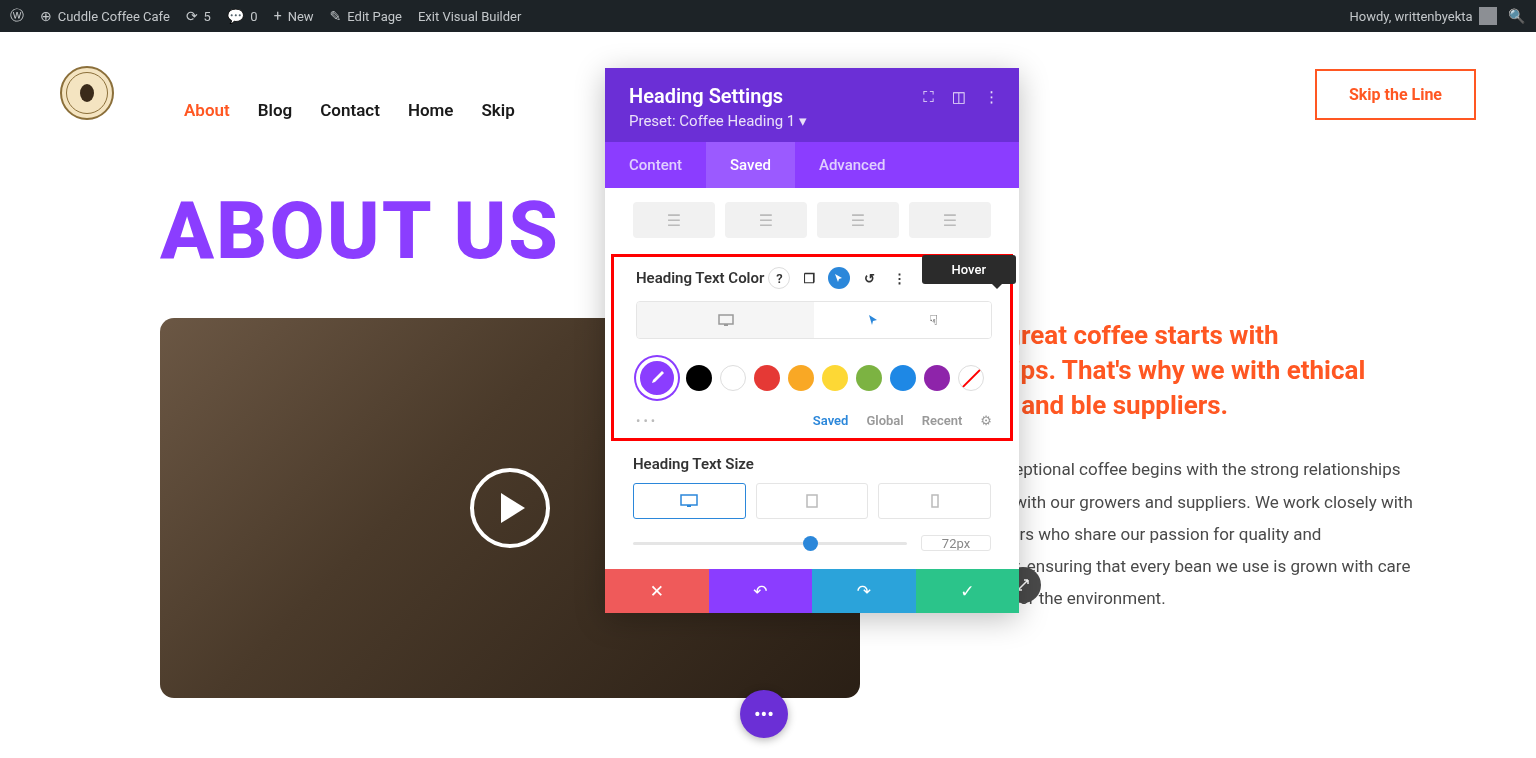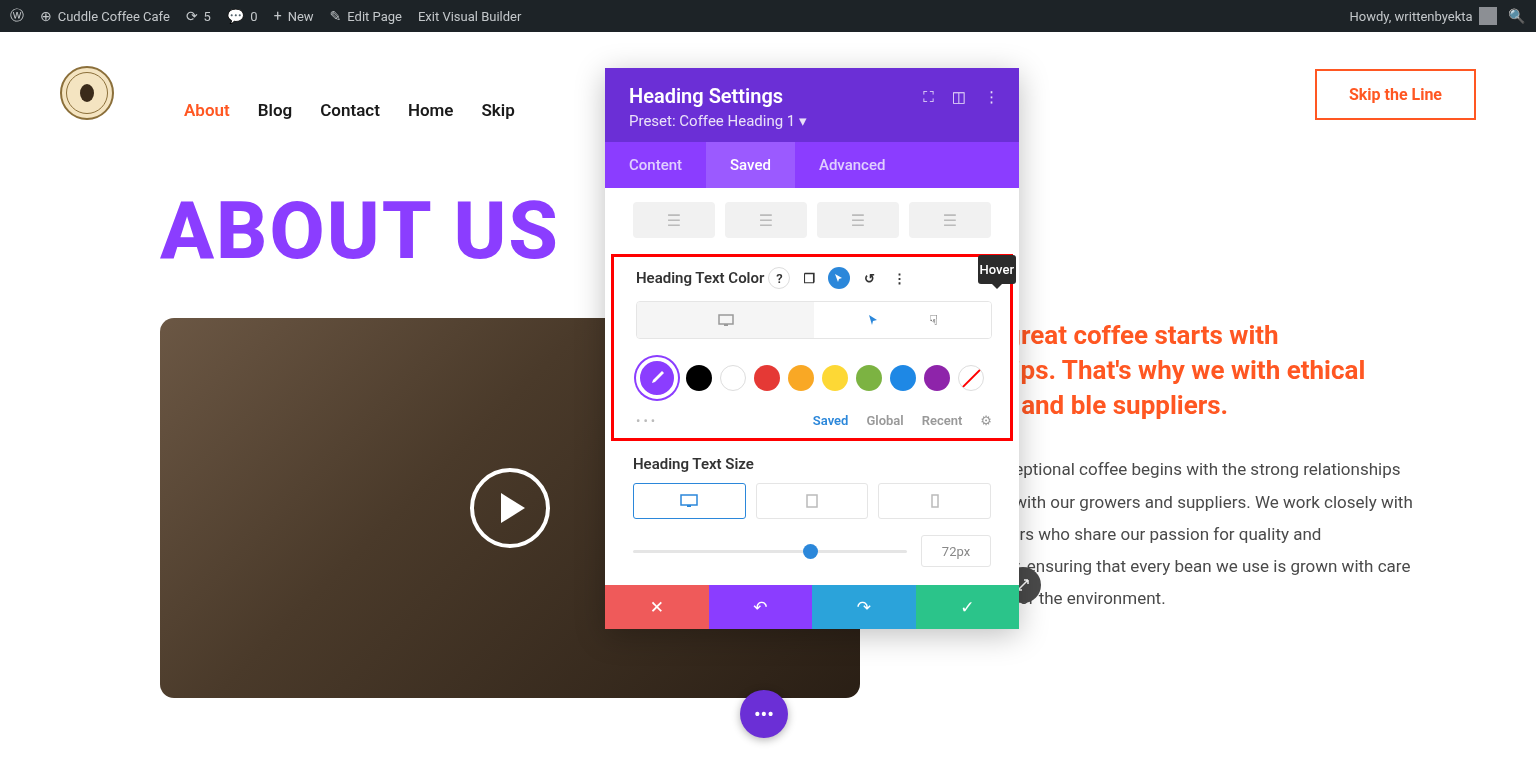--- a/index.html
+++ b/index.html
@@ -58,21 +58,21 @@
 .setting-row { display: flex; align-items: center; gap: 4px; font-size: 15px; color: #333; font-weight: 600; }
 .setting-icons { display: flex; gap: 8px; align-items: center; }
 .si { width: 22px; height: 22px; display: flex; align-items: center; justify-content: center; cursor: pointer; font-size: 13px; border-radius: 50%; }
 .si.blue { background: #2b87da; color: #fff; }
 .si.circle { border: 1px solid #ddd; }
 .state-tabs { display: flex; margin-top: 12px; border: 1px solid #e5e5e5; border-radius: 4px; overflow: hidden; }
 .state-tab { flex: 1; height: 36px; display: flex; align-items: center; justify-content: center; cursor: pointer; background: #fff; }
 .state-tab.active { background: #f5f5f5; }
 .cursor-hand { font-size: 14px; }
 
-.hover-tooltip { position: absolute; right: -6px; top: -2px; background: #2b2b2b; color: #fff; padding: 7px 2px; font-size: 13px; border-radius: 3px; font-weight: 500; }
+.hover-tooltip { position: absolute; right: -6px; top: -2px; background: #2b2b2b; color: #fff; padding: 7px 30px; font-size: 13px; border-radius: 3px; font-weight: 500; }
 .hover-tooltip::after { content: ''; position: absolute; bottom: -5px; right: 14px; border-left: 5px solid transparent; border-right: 5px solid transparent; border-top: 5px solid #2b2b2b; }
 
 .swatches { display: flex; gap: 8px; align-items: center; margin-top: 18px; }
 .swatch-picker { width: 42px; height: 42px; border-radius: 50%; background: #8b3dff; border: 4px solid #fff; box-shadow: 0 0 0 2px #8b3dff; display: flex; align-items: center; justify-content: center; cursor: pointer; color: #fff; }
 .swatch { width: 26px; height: 26px; border-radius: 50%; cursor: pointer; }
 .swatch.none { background: #fff; border: 1px solid #ddd; position: relative; overflow: hidden; }
 .swatch.none::after { content: ''; position: absolute; width: 140%; height: 2px; background: red; top: 50%; left: -20%; transform: rotate(-45deg); }
 
 .meta-row { display: flex; gap: 18px; margin-top: 14px; font-size: 13px; align-items: center; }
 .meta-dots { color: #bbb; letter-spacing: 3px; cursor: pointer; }
@@ -81,21 +81,21 @@
 .meta-link.active { color: #2b87da; }
 .meta-gear { color: #999; cursor: pointer; }
 
 .size-section { padding: 12px 28px 18px 28px; }
 .size-tabs { display: flex; gap: 10px; margin-top: 10px; }
 .size-tab { flex: 1; height: 36px; border: 1px solid #e5e5e5; border-radius: 3px; display: flex; align-items: center; justify-content: center; cursor: pointer; color: #bbb; }
 .size-tab.active { border-color: #2b87da; color: #2b87da; }
 .slider-row { display: flex; align-items: center; gap: 14px; margin-top: 16px; }
 .slider-track { flex: 1; height: 3px; background: #e5e5e5; position: relative; border-radius: 2px; }
 .slider-thumb { position: absolute; left: 62%; top: -6px; width: 15px; height: 15px; background: #2b87da; border-radius: 50%; cursor: pointer; }
-.slider-input { width: 70px; height: 32px; border: 1px solid #e5e5e5; border-radius: 3px; text-align: center; font-size: 13px; color: #888; }
+.slider-input { width: 70px; height: 16px; border: 1px solid #e5e5e5; border-radius: 3px; text-align: center; font-size: 13px; color: #888; }
 
 .panel-footer { display: flex; height: 44px; }
 .pf-btn { flex: 1; display: flex; align-items: center; justify-content: center; color: #fff; cursor: pointer; font-size: 17px; }
 .pf-red { background: #ef5a5a; }
 .pf-purple { background: #8b3dff; }
 .pf-blue { background: #2ba3da; }
 .pf-green { background: #2bc48a; }
 
 svg { display: block; }
 </style>

